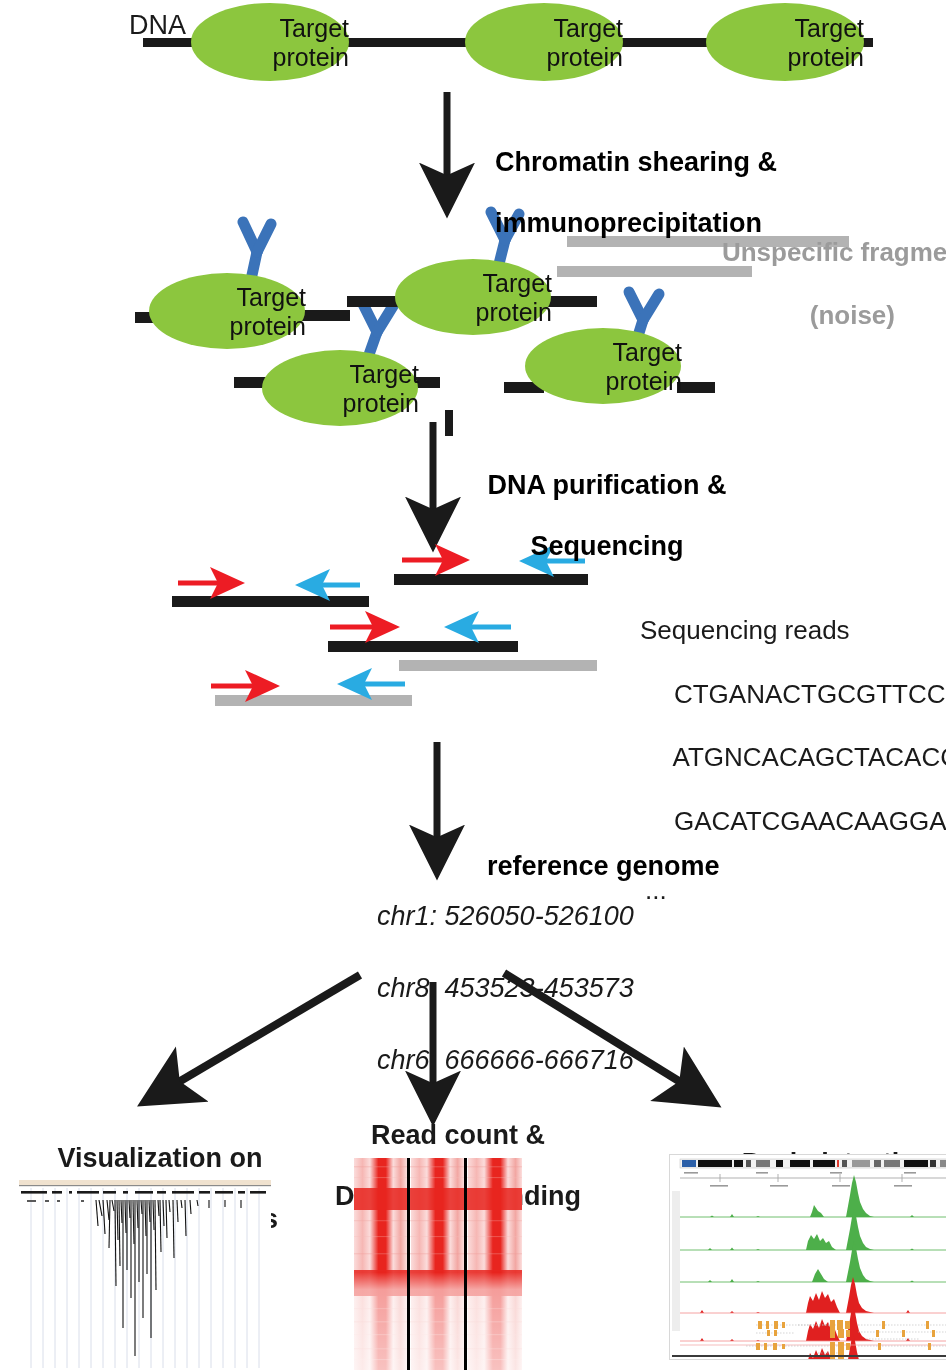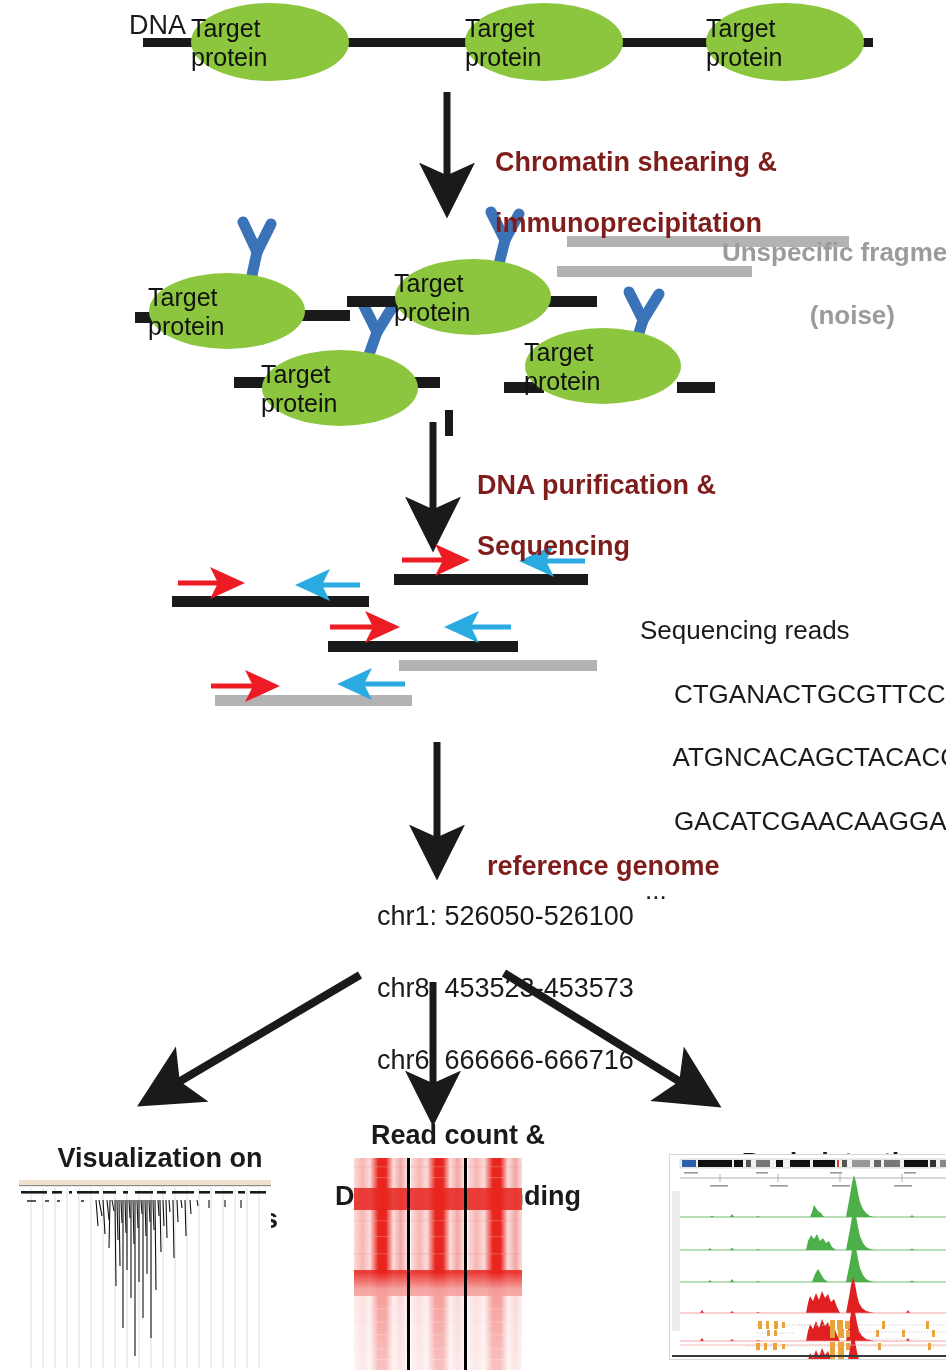--- a/index.html
+++ b/index.html
@@ -10,45 +10,45 @@
   }
   .stage{position:absolute;left:0;top:0;width:946px;height:1370px;margin-left:17px;}
   svg.layer{position:absolute;left:0;top:0;width:946px;height:1370px;overflow:visible;}
 
   .lbl{position:absolute;white-space:pre;line-height:1.12;}
 
   .label-dna{
     left:112px;top:10px;font-size:27px;font-weight:400;color:#1a1a1a;
   }
   .step-label{
-    font-weight:700;font-size:27px;color:#7f1d1d;text-align:left;
+    font-weight:700;font-size:27px;color:#000000;text-align:center;
   }
   .step1{left:448px;top:117px;width:290px;}
   .step2{left:430px;top:440px;width:290px;}
   .step3{left:440px;top:760px;width:250px;}
 
   .noise-label{
     left:676px;top:206px;width:280px;font-size:26px;font-weight:700;
     color:#9b9b9b;line-height:1.2;
   }
   .noise-label .l2{display:block;text-align:right;padding-right:78px;}
 
   .seqreads{left:628px;top:552px;font-size:26px;line-height:1.22;color:#1a1a1a;}
   .seqreads .head{display:block;margin-left:-5px;}
   .seqreads .dots{display:block;margin-top:6px;}
 
-  .coords{left:330px;top:863px;font-size:27px;line-height:1.33;color:#1a1a1a;}
+  .coords{left:330px;top:863px;font-size:27px;line-height:1.33;color:#1a1a1a;font-style:italic;}
 
   .panel-title{font-weight:700;font-size:27px;text-align:center;color:#1a1a1a;line-height:1.14;}
   .t-vis{left:0px;top:1112px;width:256px;}
   .t-read{left:286px;top:1089px;width:280px;}
   .t-peak{left:660px;top:1117px;width:290px;}
 
   .ellipse-text{
-    position:absolute;text-align:left;font-size:25px;line-height:1.16;color:#111;
+    position:absolute;text-align:right;font-size:25px;line-height:1.16;color:#111;
     pointer-events:none;
   }
 
   .panel{position:absolute;background:#ffffff;}
 </style>
 </head>
 <body>
 
 <div class="stage">
 

